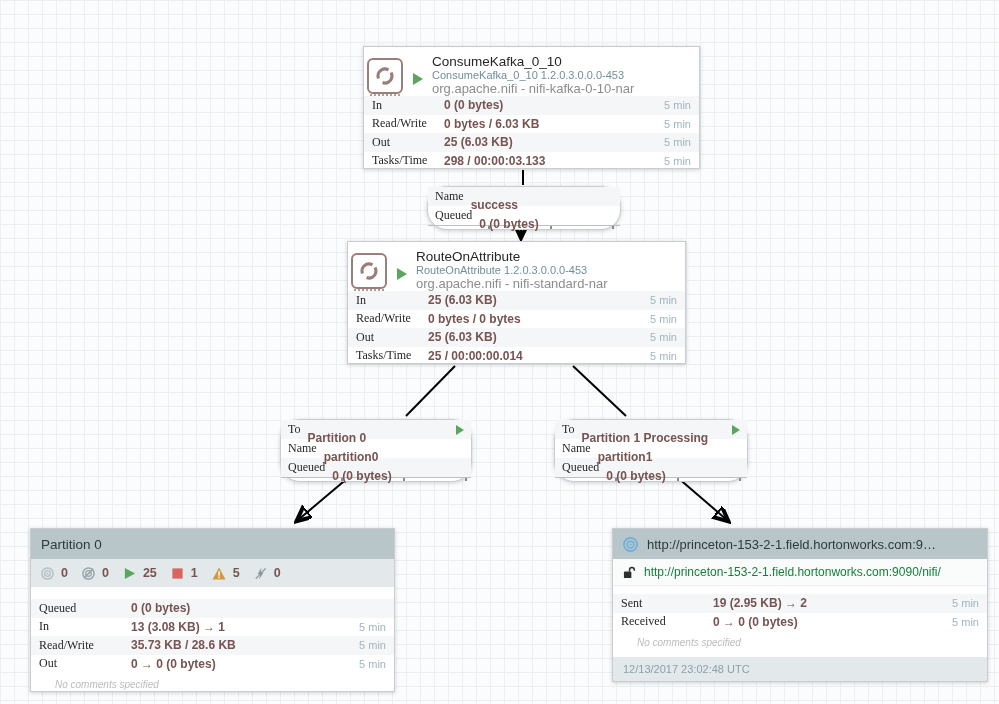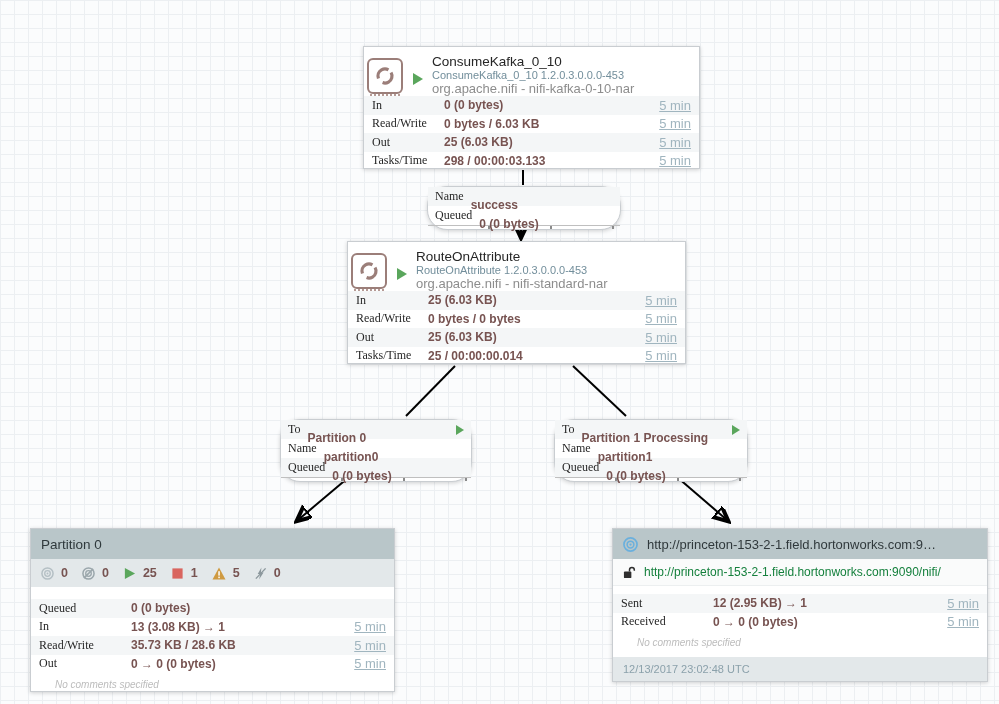--- a/index.html
+++ b/index.html
@@ -31,21 +31,21 @@
     border-bottom:6px solid transparent; margin:6px 0 0 10px; }
   .proc-titles { margin-left:9px; line-height:1.15; }
   .proc-name { font-size:13.5px; font-weight:500; color:#262626; }
   .proc-type { font-size:11px; color:#728e9b; }
   .proc-bundle { font-size:13px; color:#8d8d8d; }
 
   .stat-row { height:18.5px; display:flex; align-items:center; font-size:12px; padding:0 8px; }
   .stat-row.alt { background:#f4f6f7; }
   .stat-label { font-family:"Liberation Serif", serif; color:#262626; }
   .stat-value { font-weight:bold; color:#775351; }
-  .stat-time { margin-left:auto; color:#a0b5bf; font-size:13px;text-decoration:underline; }
+  .stat-time { margin-left:auto; color:#a0b5bf; font-size:11px; }
   .proc .stat-label { width:72px; }
   .pg .stat-label { width:92px; }
   .rpg .stat-label { width:92px; }
 
   
   .conn-label { z-index:3; font-size:12px;border-radius:20px; }
   .conn-row { height:19px; display:flex; align-items:center; padding:0 7px; }
   .conn-row.alt { background:#f4f6f7; }
   .conn-key { font-family:"Liberation Serif", serif; margin-right:7px; }
   .conn-val { font-weight:bold; color:#775351;margin-top:16px; }
@@ -279,21 +279,21 @@
   <div class="rpg-url-row">
     <svg width="13" height="13" viewBox="0 0 14 14">
       <rect x="1" y="6" width="8" height="7" rx="1" fill="#2f2f2f"></rect>
       <path d="M7 6 V4.2 a2.6 2.6 0 0 1 5.2 0 V5" fill="none" stroke="#2f2f2f" stroke-width="1.6"></path>
     </svg>
     <span class="rpg-url">http://princeton-153-2-1.field.hortonworks.com:9090/nifi/</span>
   </div>
   <div class="gap" style="height:8px;"></div>
   <div class="stat-row alt">
     <span class="stat-label">Sent</span>
-    <span class="stat-value">12 (2.95 KB) → 1</span>
+    <span class="stat-value">19 (2.95 KB) → 2</span>
     <span class="stat-time">5 min</span>
   </div>
   <div class="stat-row">
     <span class="stat-label">Received</span>
     <span class="stat-value">0 → 0 (0 bytes)</span>
     <span class="stat-time">5 min</span>
   </div>
   <div class="comments">No comments specified</div>
   <div class="rpg-footer">
     <span>12/13/2017 23:02:48 UTC</span>

